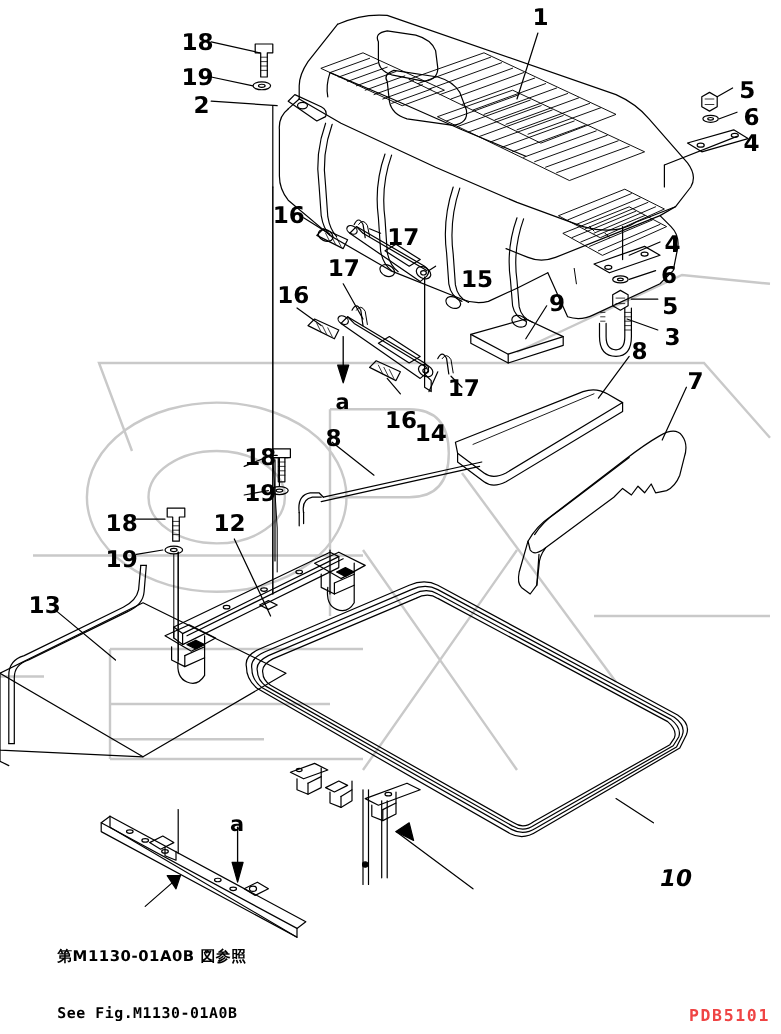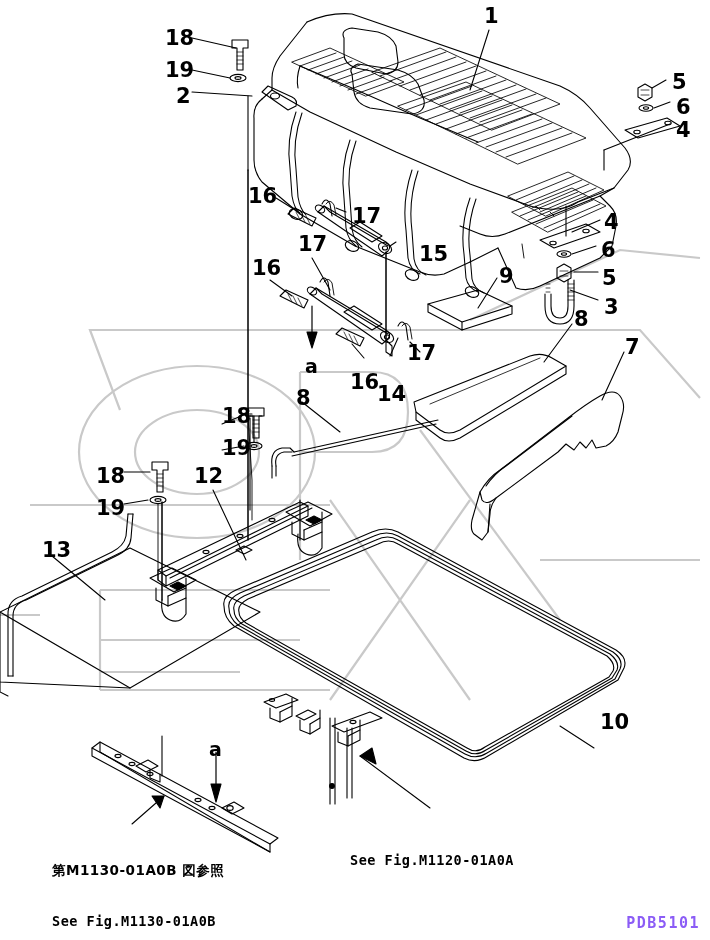--- a/index.html
+++ b/index.html
@@ -45,21 +45,21 @@
     font-family:"DejaVu Sans","Liberation Sans",sans-serif;
     font-size:13.5px;
   }
   .pagecode{
     position:absolute;
     right:10px;bottom:8px;
     font-family:"DejaVu Sans Mono","Liberation Mono",monospace;
     font-size:15px;
     font-weight:bold;
     letter-spacing:1.5px;
-    color:#8b5cf6;
+    color:#ef4444;
   }
   .wm{fill:none;stroke:#c9c9c9;stroke-width:2.2;}
 </style>
 </head>
 <body>
 
 <div id="sheet">
 
   <svg width="710" height="940">
     <g class="wm">
@@ -495,30 +495,29 @@
   <div class="callout" style="left:625px;top:337px;">7</div>
   <div class="callout" style="left:377px;top:359px;margin-top:25px;">14</div>
   <div class="callout" style="left:407px;top:343px;">17</div>
   <div class="callout" style="left:350px;top:372px;">16</div>
   <div class="callout" style="left:296px;top:388px;">8</div>
   <div class="callout" style="left:222px;top:406px;">18</div>
   <div class="callout" style="left:222px;top:438px;">19</div>
   <div class="callout" style="left:96px;top:466px;">18</div>
   <div class="callout" style="left:194px;top:466px;">12</div>
   <div class="callout" style="left:96px;top:498px;">19</div>
-  <div class="callout" style="left:42px;top:540px;">13</div>
-  <div class="callout" style="left:600px;top:712px;">10</div>
+  <div class="callout" style="left:26px;top:540px;">13</div>
+  <div class="callout" style="left:600px;top:788px;font-style:italic;">10</div>
 
   <div class="marker-a" style="left:305px;top:355px;">a</div>
   <div class="marker-a" style="left:209px;top:738px;">a</div>
 
   <div class="refblock" style="left:52px;top:828px;">
     <div class="jp">第M1130-01A0B 図参照</div>
     <div>See Fig.M1130-01A0B</div>
   </div>
 
   <div class="refblock" style="left:350px;top:818px;">
-    <div>See Fig.M1120-01A0A</div>
   </div>
 
   <div class="pagecode">PDB5101</div>
 
 </div>
 
 </body></html>

